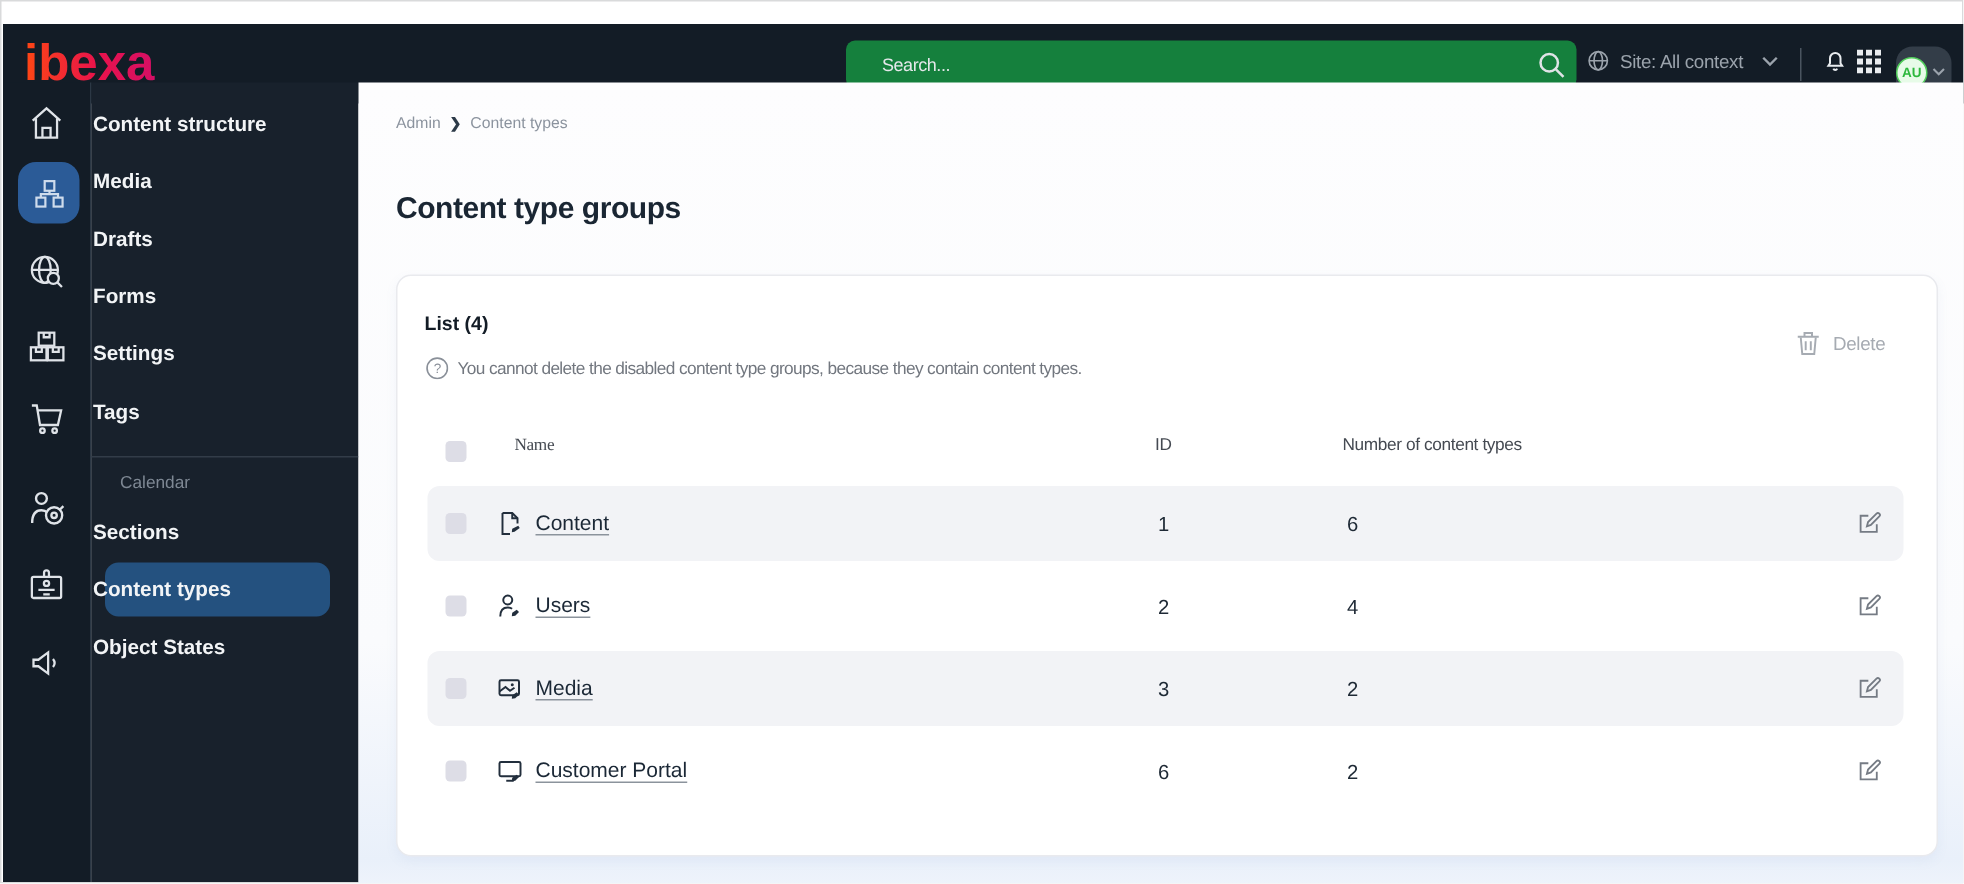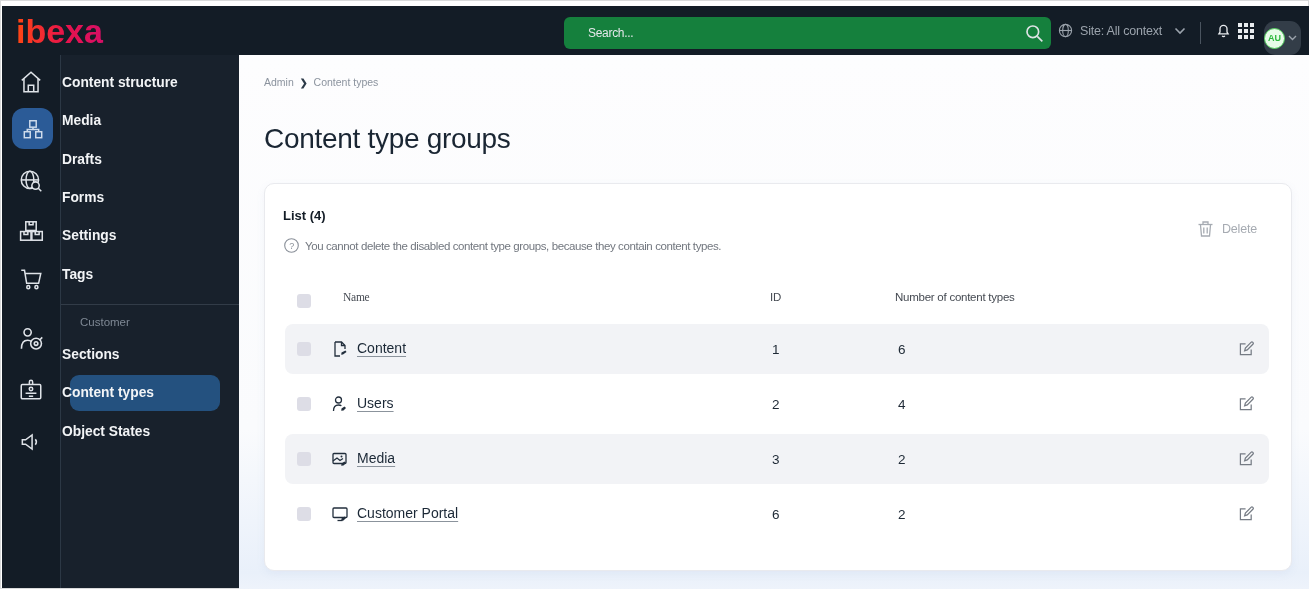--- a/index.html
+++ b/index.html
@@ -1,19 +1,19 @@
 <!DOCTYPE html>
 <html><head>
 <meta charset="utf-8">
 <style>
 * { margin:0; padding:0; box-sizing:border-box; }
 html,body { width:1309px; height:589px; font-family:"Liberation Sans", sans-serif; overflow:hidden; }
 #page { position:relative; width:1309px; height:589px; border:1px solid #d9dadb; background:#fff; }
 
-#topbar { position:absolute; left:1px; top:5px; width:1307px; height:53px; background:#131c26; }
+#topbar { position:absolute; left:1px; top:15px; width:1307px; height:53px; background:#131c26; }
 #logo { position:absolute; left:14px; top:7px; }
 #search { position:absolute; left:562px; top:11px; width:487px; height:32px; background:#15803d; border-radius:6px; color:#e4e7ea; font-size:12px; letter-spacing:-0.3px; line-height:32px; padding-left:24px; }
 #search svg { position:absolute; right:7px; top:7px; }
 .tb-right { position:absolute; top:0; height:49px; display:flex; align-items:center; }
 #site-ctx { left:1056px; color:#9ba3ac; font-size:12.5px; letter-spacing:-0.2px; }
 #site-ctx svg { margin-right:7px; }
 #site-ctx .chev { margin-left:12px; }
 #tb-div { position:absolute; left:1198px; top:16px; width:1px; height:22px; background:#4a545f; }
 #bell { left:1214px; }
 #grid { left:1236px; }
@@ -27,21 +27,21 @@
 #menu .item { position:absolute; left:1px; color:#f2f4f6; font-size:13.8px; font-weight:bold; }
 #menu .sep { position:absolute; left:0; top:249px; width:178px; height:1px; background:#323c48; }
 #menu .lbl { position:absolute; left:19px; top:261px; color:#7e8894; font-size:11.5px; }
 #menu .sel { position:absolute; left:9px; top:320px; width:150px; height:36px; background:#24517f; border-radius:9px; }
 
 #main { position:absolute; left:238px; top:54px; width:1070px; height:534px; background:linear-gradient(180deg,#fdfdfe 0%,#fafbfd 70%,#e9f0fa 97%,#eef3fb 100%); }
 #crumb { position:absolute; left:25px; top:21px; font-size:10.5px; color:#8b939e; }
 #crumb b { color:#2c3a48; margin:0 3px; font-size:9.5px; }
 #create { position:absolute; left:968px; top:21px; width:84px; height:38px; border-radius:8px; background:linear-gradient(100deg,#e30b46 0%,#bb1070 100%); color:#fff; font-size:12.5px; letter-spacing:-0.3px; font-weight:bold; display:flex; align-items:center; justify-content:center; }
 #create svg { margin-right:9px; }
-h1 { position:absolute; left:25px; top:72px; font-size:28px; line-height:24px; font-weight:normal; color:#1a2633; letter-spacing:-0.3px; }
+h1 { position:absolute; left:25px; top:72px; font-size:20px; line-height:24px; font-weight:bold; color:#1a2633; letter-spacing:-0.3px; }
 #card { position:absolute; left:25px; top:128px; width:1028px; height:388px; background:#fff; border:1px solid #e9eaee; border-radius:10px; box-shadow:0 3px 8px rgba(110,140,190,0.08); }
 #card h2 { position:absolute; left:18px; top:25px; font-size:13px; line-height:14px; font-weight:bold; color:#131c26; }
 #hint { position:absolute; left:19px; top:54px; display:flex; align-items:center; color:#72777f; font-size:11.5px; letter-spacing:-0.4px; }
 #hint svg { margin-right:6px; }
 #delete { position:absolute; left:933px; top:37px; display:flex; align-items:center; color:#a6abb2; font-size:12.5px; letter-spacing:-0.2px; }
 #delete svg { margin-right:9px; }
 
 .cb { width:13.5px; height:13.5px; background:#dddde6; border-radius:3px; }
 #thead { position:absolute; left:0; top:107px; width:1028px; height:20px; font-size:11.5px; letter-spacing:-0.25px; color:#454a52; }
 #thead .cb { position:absolute; left:32px; top:3px; }
@@ -169,21 +169,21 @@
   </div>
 
   <div id="menu">
     <div class="item" style="top:20px">Content structure</div>
     <div class="item" style="top:58px">Media</div>
     <div class="item" style="top:97px">Drafts</div>
     <div class="item" style="top:135px">Forms</div>
     <div class="item" style="top:173px">Settings</div>
     <div class="item" style="top:212px">Tags</div>
     <div class="sep"></div>
-    <div class="lbl">Customer</div>
+    <div class="lbl">Calendar</div>
     <div class="item" style="top:292px">Sections</div>
     <div class="sel"></div>
     <div class="item" style="top:330px">Content types</div>
     <div class="item" style="top:369px">Object States</div>
   </div>
 
   <div id="main">
     <div id="crumb">Admin <b>❯</b> Content types</div>
     <h1>Content type groups</h1>
     <div id="card">

